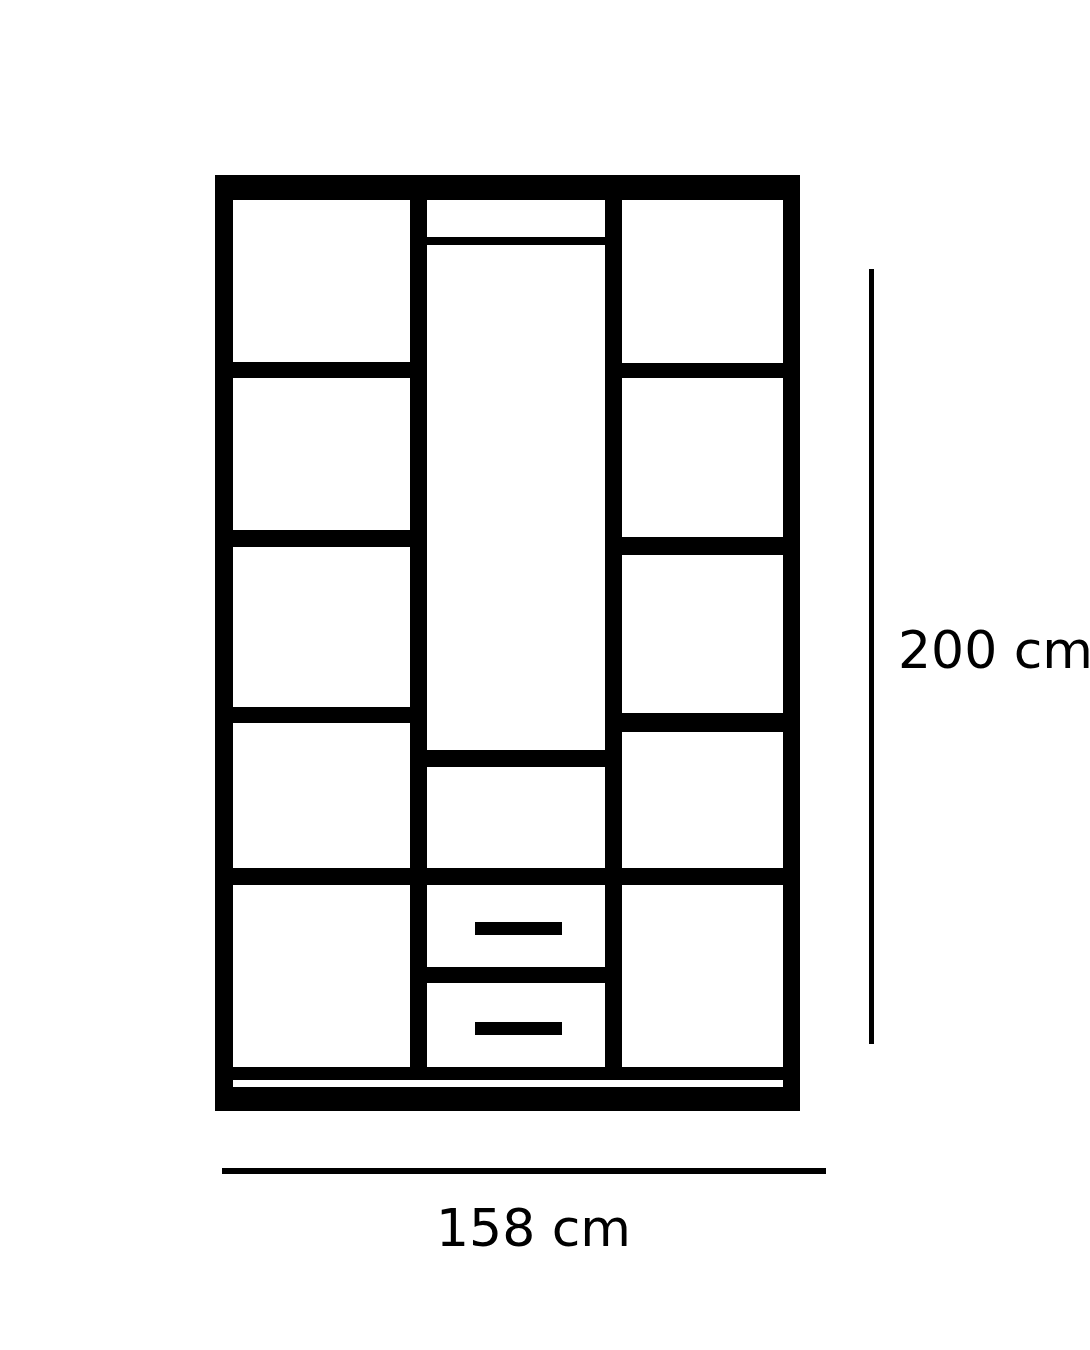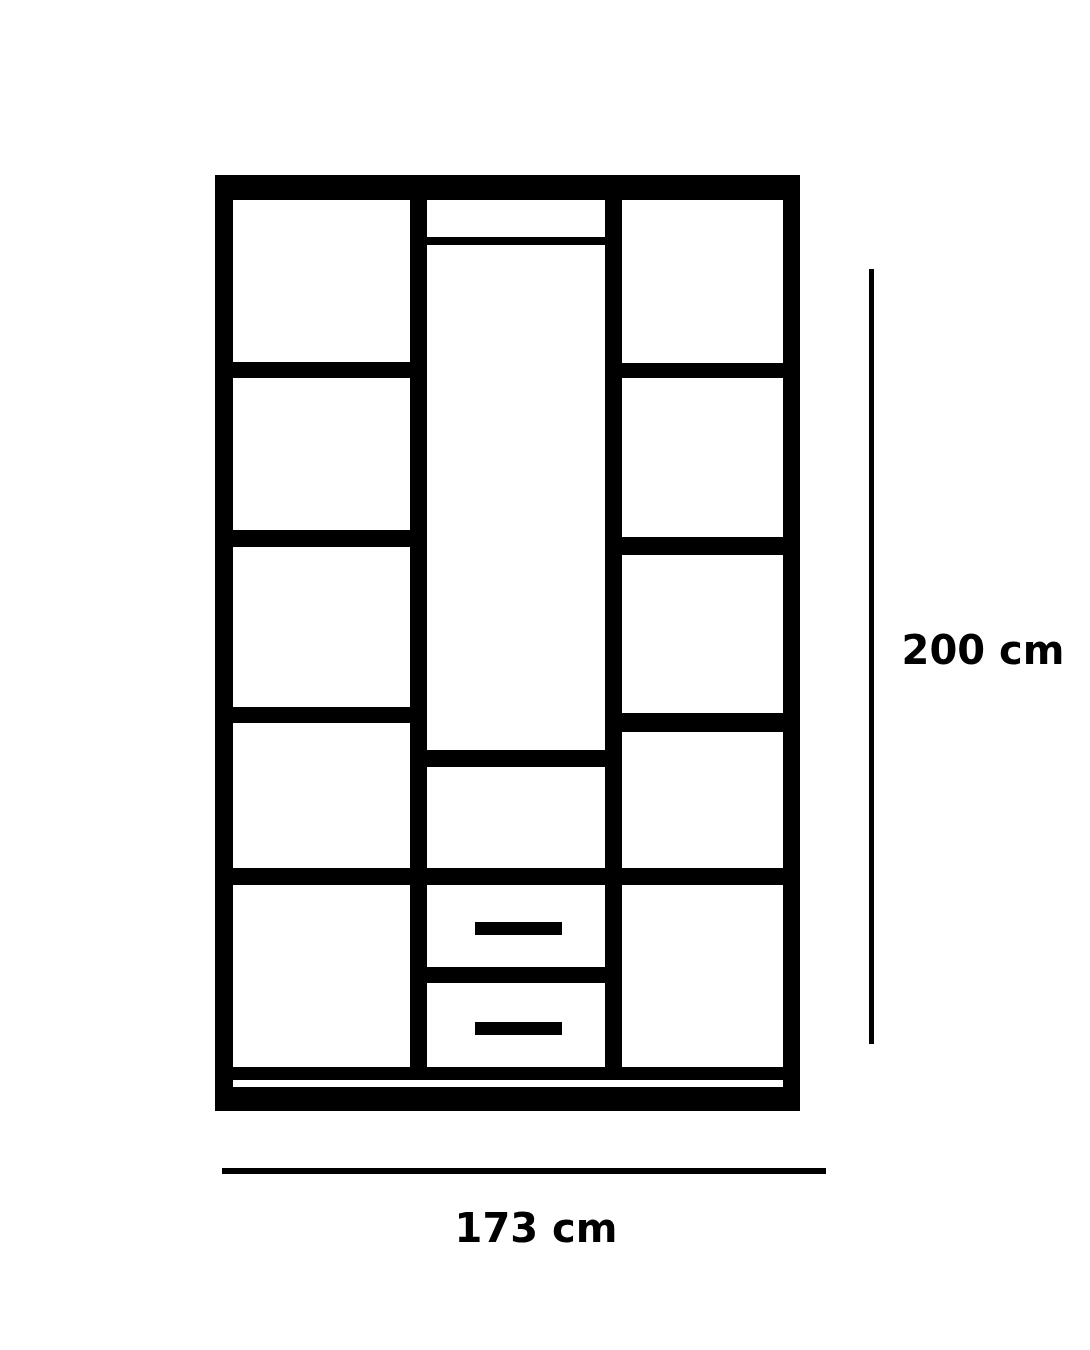--- a/index.html
+++ b/index.html
@@ -32,24 +32,23 @@
     position: absolute;
     background: var(--line-color);
   }
   .dim-line {
     position: absolute;
     background: var(--line-color);
   }
   .dim-label {
     position: absolute;
     color: var(--text-color);
-    font-weight: bold;
-    font-size: 40px;
+    font-weight: normal;
+    font-size: 52px;
     line-height: 44px;
-    text-align: center;
     letter-spacing: 0px;
     white-space: nowrap;
   }
 </style>
 </head>
 <body>
 
 <div class="canvas">
 
   <div class="frame" style="left:215px; top:175px; width:585px; height:936px;">
@@ -78,15 +77,15 @@
     <div class="cell" style="left:407px; top:557px; width:161px; height:136px;"></div>
     <div class="cell" style="left:407px; top:710px; width:161px; height:182px;"></div>
 
     <div class="cell" style="left:18px; top:905px; width:550px; height:7px;"></div>
   </div>
 
   <div class="dim-line" style="left:869px; top:269px; width:5px; height:775px;"></div>
   <div class="dim-label" style="left:898px; top:628px; width:170px;">200 cm</div>
 
   <div class="dim-line" style="left:222px; top:1168px; width:604px; height:6px;"></div>
-  <div class="dim-label" style="left:436px; top:1206px; width:200px;">173 cm</div>
+  <div class="dim-label" style="left:436px; top:1206px; width:200px;">158 cm</div>
 
 </div>
 
 </body></html>

